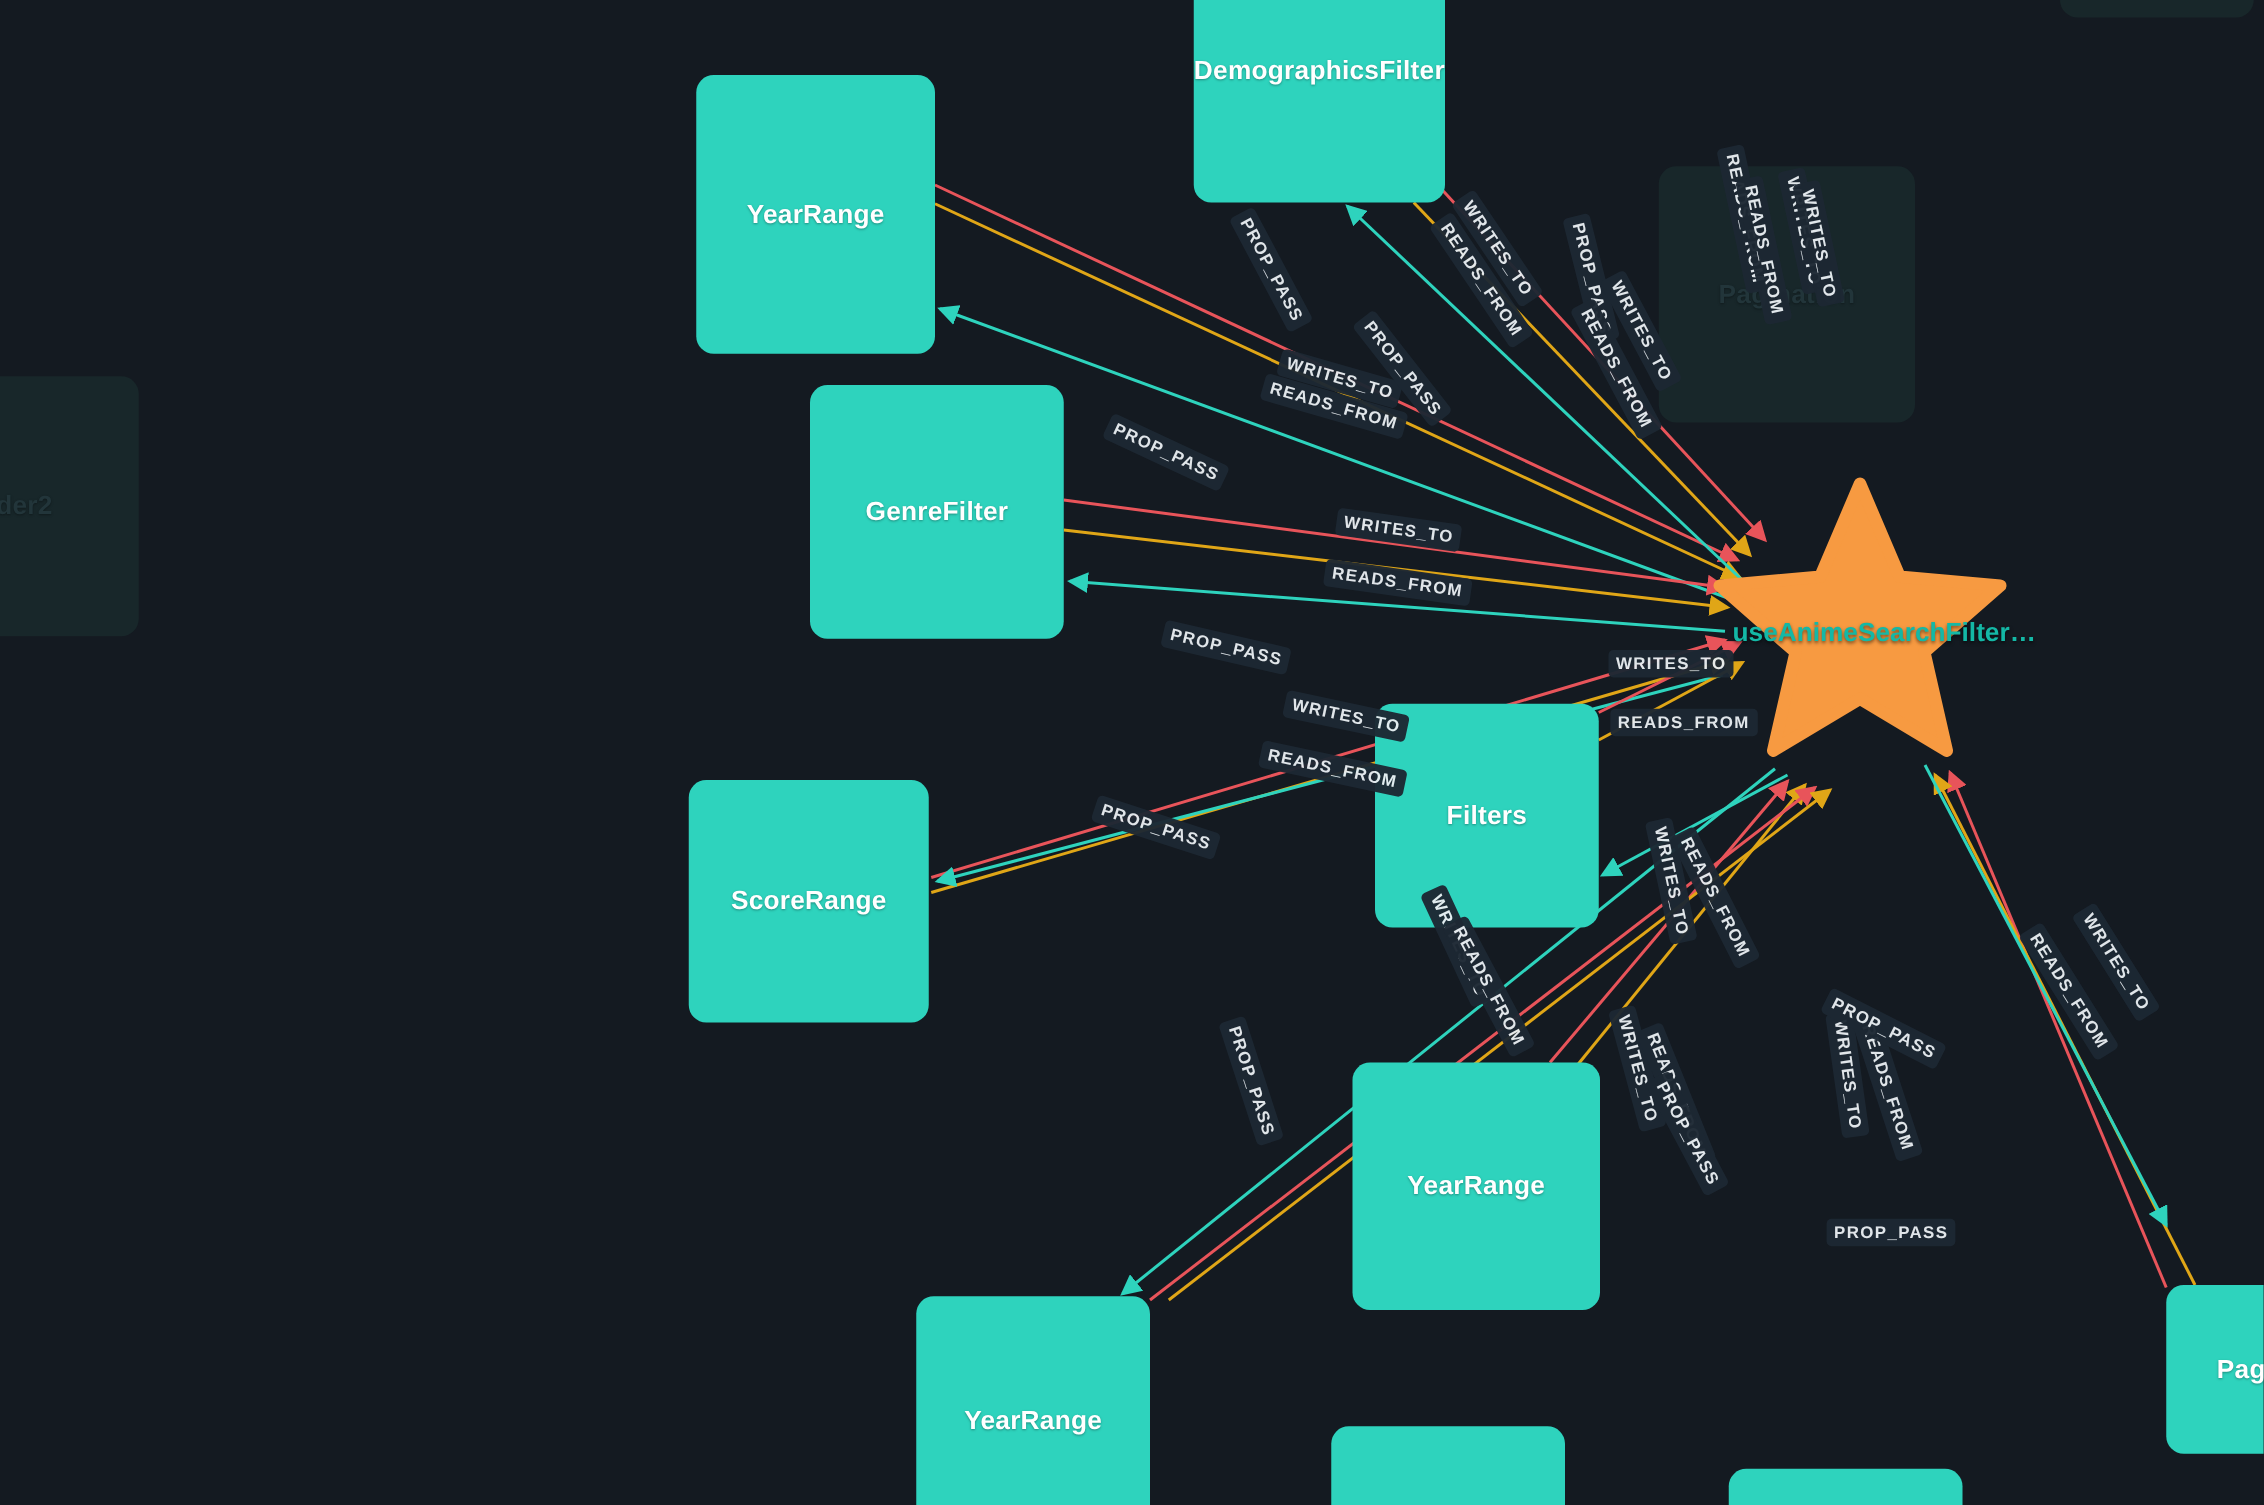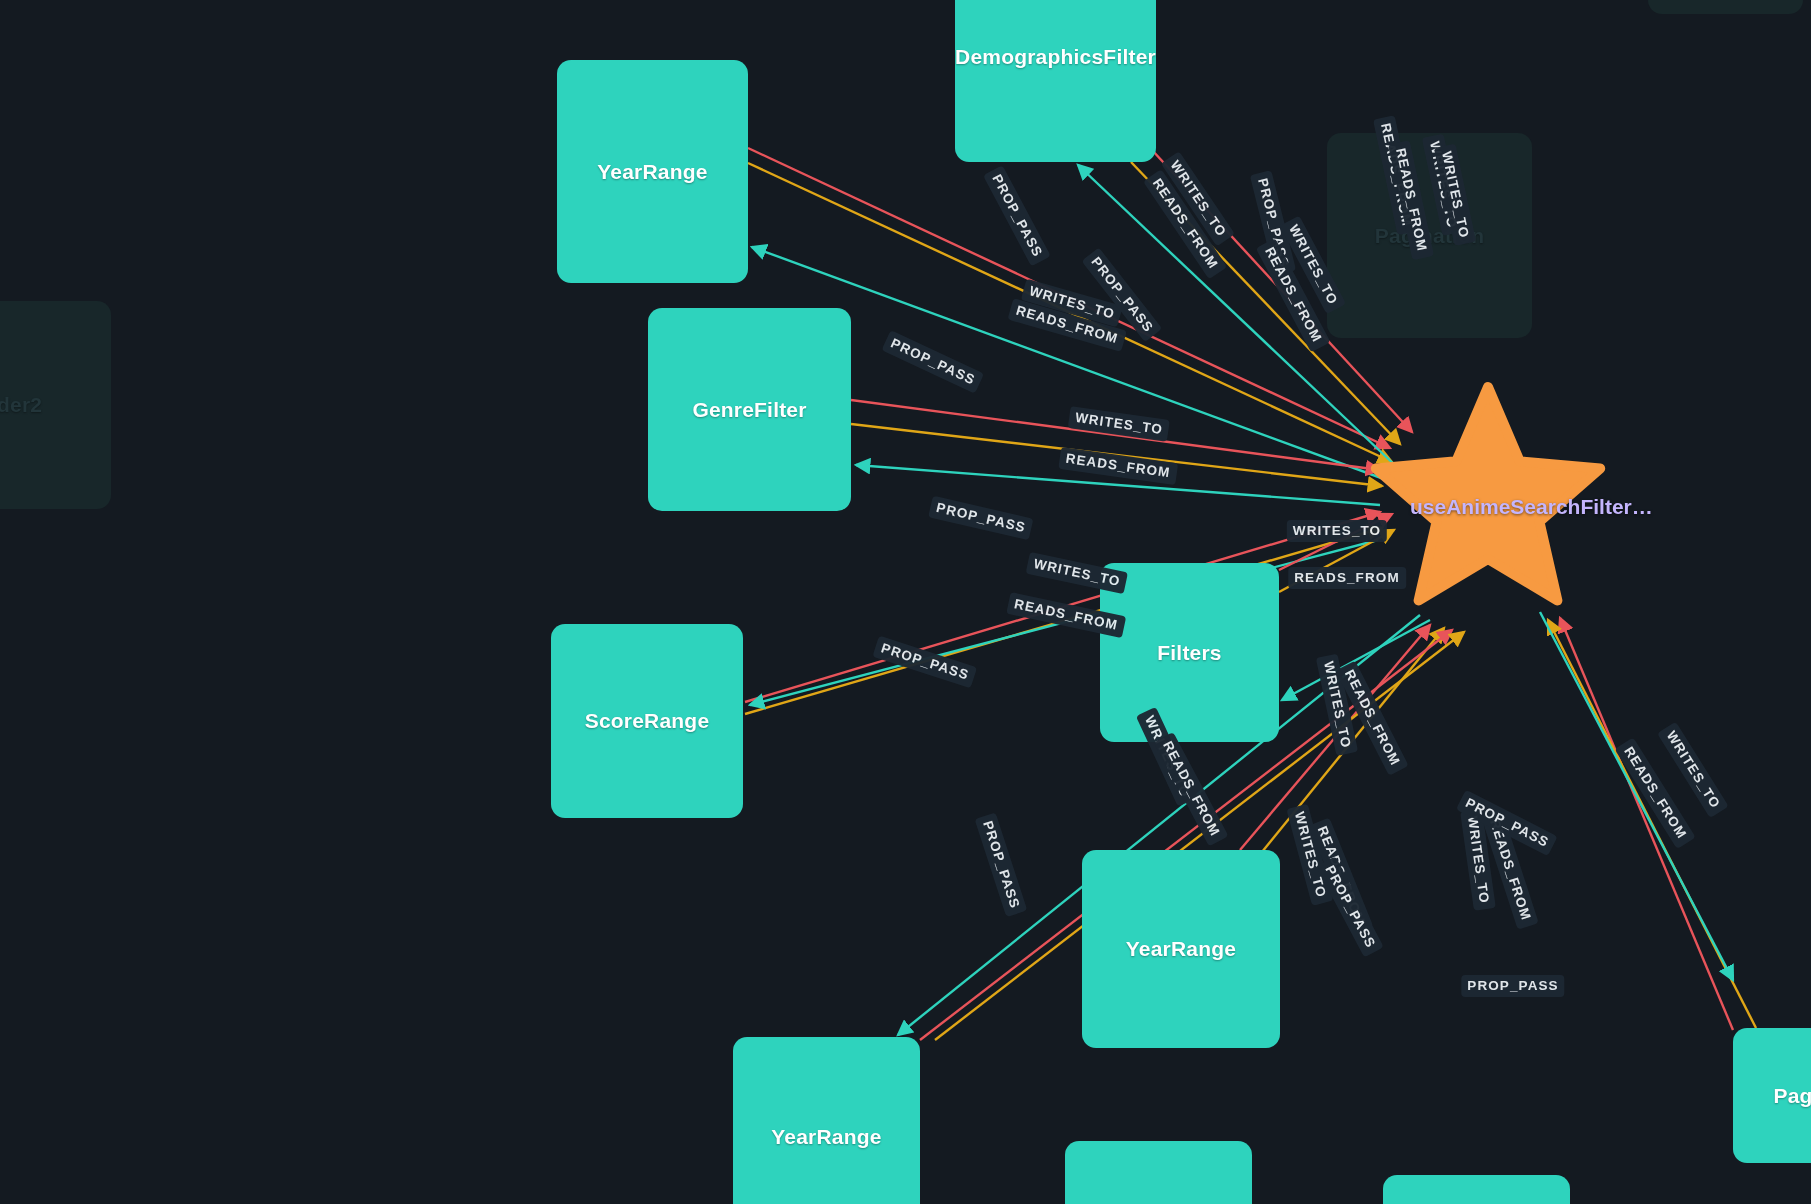--- a/index.html
+++ b/index.html
@@ -18,25 +18,24 @@
     color:#ffffff;font-weight:bold;font-size:21px;
     text-shadow:0 1px 2px rgba(0,0,0,.35);
     box-sizing:border-box;
     letter-spacing:.2px;
   }
   .node.active{background:#2ed3bd;}
   .node.dim{background:#18272a;color:#22353a;}
   .node .lbl{white-space:nowrap;pointer-events:none;}
   .starlabel{
     position:absolute;
-    color:#c4b5fd;font-weight:bold;font-size:21px;
+    color:#14b8a6;font-weight:bold;font-size:21px;
     white-space:nowrap;
     text-shadow:0 1px 3px rgba(0,0,0,.55);
     pointer-events:none;
-    margin-left:24px;
   }
   .elabel{
     position:absolute;
     color:#e9eef2;
     font-size:13.5px;
     font-weight:bold;
     letter-spacing:1.1px;
     background:#1d2833;
     padding:3px 6px 4px 6px;
     border-radius:4px;

